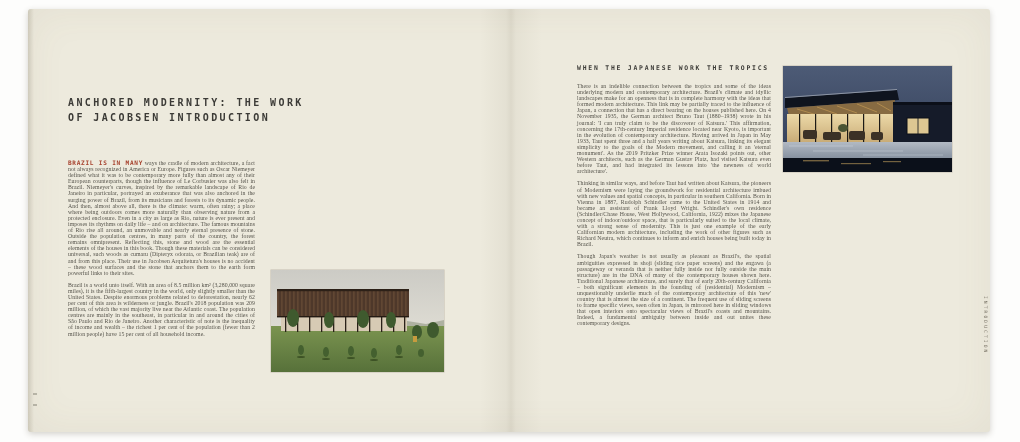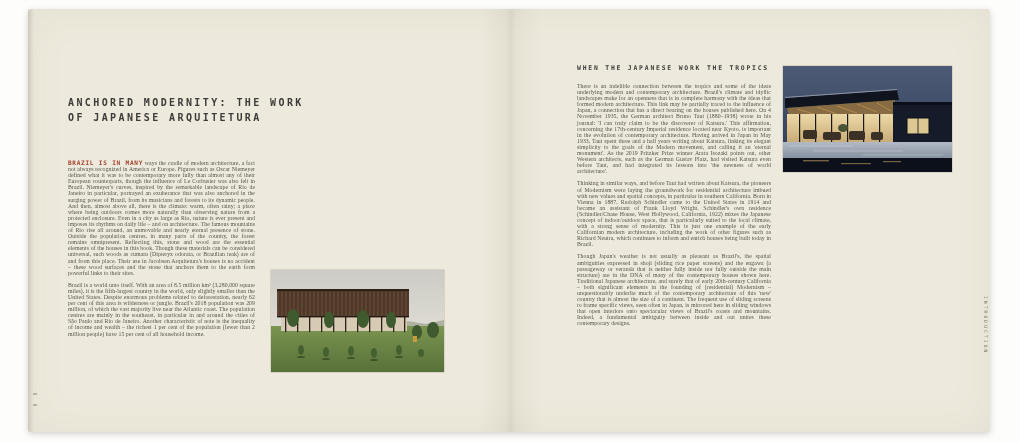--- a/index.html
+++ b/index.html
@@ -38,21 +38,21 @@
 </head>
 <body>
 
 <div class="stage">
   <div class="book"></div>
   <div class="book-edge"></div>
   <div class="gutter"></div>
 
   <div class="page-title">
     <div>ANCHORED MODERNITY: THE WORK</div>
-    <div>OF JAPANESE ARQUITETURA</div>
+    <div>OF JACOBSEN INTRODUCTION</div>
   </div>
 
   <div class="body-col left-col">
     <p><span class="lead">BRAZIL IS IN MANY</span><span> ways the cradle of modern architecture, a fact not always recognized in America or Europe. Figures such as Oscar Niemeyer defined what it was to be contemporary more fully than almost any of their European counterparts, though the influence of Le Corbusier was also felt in Brazil. Niemeyer's curves, inspired by the remarkable landscape of Rio de Janeiro in particular, portrayed an exuberance that was also anchored in the surging power of Brazil, from its musicians and forests to its dynamic people. And then, almost above all, there is the climate: warm, often rainy; a place where being outdoors comes more naturally than observing nature from a protected enclosure. Even in a city as large as Rio, nature is ever present and imposes its rhythms on daily life – and on architecture. The famous mountains of Rio rise all around, an unmovable and nearly eternal presence of stone. Outside the population centres, in many parts of the country, the forest remains omnipresent. Reflecting this, stone and wood are the essential elements of the houses in this book. Though these materials can be considered universal, such woods as cumaru (Dipteryx odorata, or Brazilian teak) are of and from this place. Their use in Jacobsen Arquitetura's houses is no accident – these wood surfaces and the stone that anchors them to the earth form powerful links to their sites.</span></p>
     <p>Brazil is a world unto itself. With an area of 8.5 million km² (3,280,000 square miles), it is the fifth-largest country in the world, only slightly smaller than the United States. Despite enormous problems related to deforestation, nearly 62 per cent of this area is wilderness or jungle. Brazil's 2018 population was 209 million, of which the vast majority live near the Atlantic coast. The population centres are mainly in the southeast, in particular in and around the cities of São Paulo and Rio de Janeiro. Another characteristic of note is the inequality of income and wealth – the richest 1 per cent of the population (fewer than 2 million people) have 15 per cent of all household income.</p>
   </div>
 
   <svg class="photo photo-left" viewBox="0 0 173 102" aria-hidden="true">
     <defs>
       <linearGradient id="skyL" x1="0" y1="0" x2="0" y2="1">

